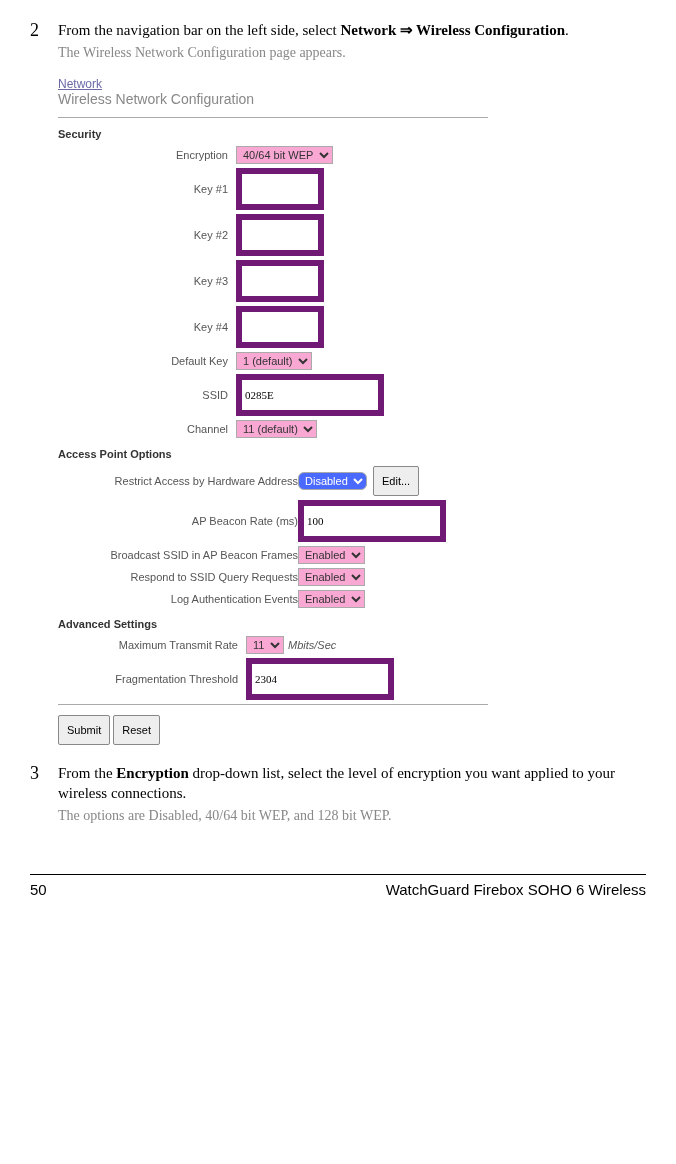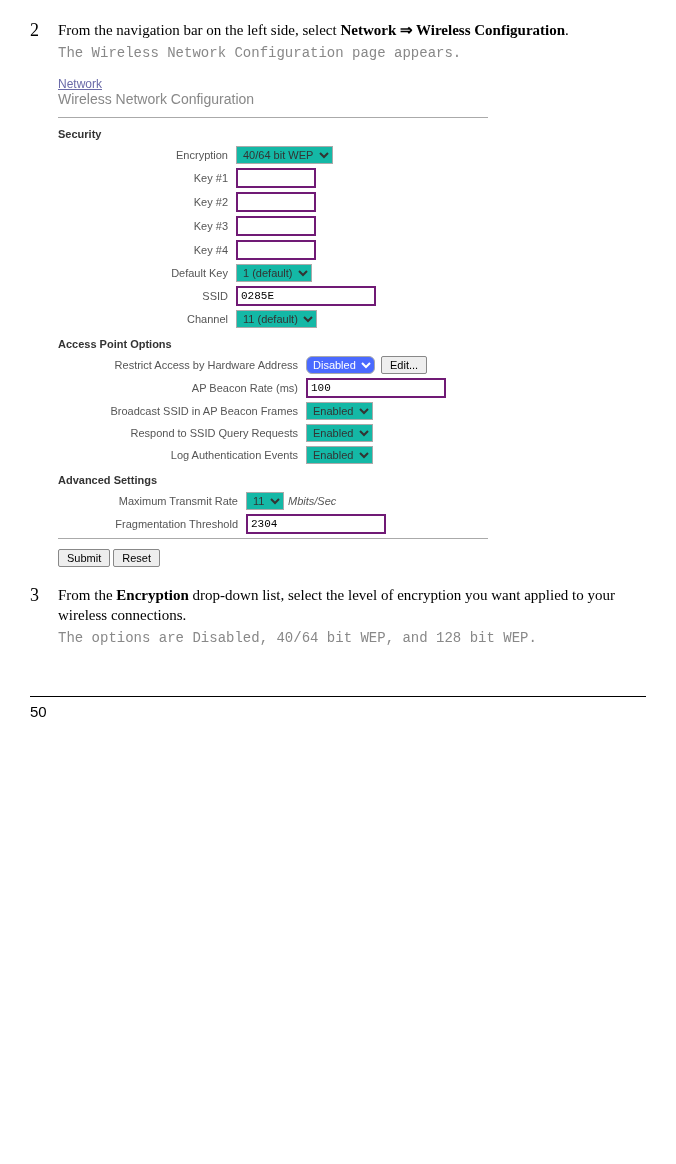--- a/index.html
+++ b/index.html
@@ -23,21 +23,21 @@
     .step-body {
       flex: 1;
       font-size: 15px;
       line-height: 1.35;
     }
     .step-body b {
       font-weight: bold;
     }
     .step-caption {
       margin-left: 28px;
-      font-family: Liberation Mono, monospace;
+      font-family: Liberation Serif, serif;
       font-size: 14px;
       color: #888;
       margin-top: 2px;
       margin-bottom: 6px;
     }
     .screenshot {
       margin-left: 28px;
       margin-top: 16px;
       margin-bottom: 18px;
       font-family: Arial, Helvetica, sans-serif;
@@ -75,48 +75,47 @@
     .sc-label {
       width: 170px;
       text-align: right;
       padding-right: 8px;
       font-size: 11px;
       color: #555;
     }
     .sc-label-wide {
       width: 240px;
       text-align: right;
-      padding-right: 8px;
       font-size: 11px;
       color: #555;
     }
     .sc-select {
       font-size: 11px;
       padding: 1px 2px;
       border: 1px solid #aaa;
-      background: #14b8a6;
+      background: #f9a8d4;
       color: #333;
       font-family: Arial, sans-serif;
       height: 18px;
     }
     .sc-select.highlight {
       background: #4a6aff;
       color: #fff;
       border-radius: 6px;
     }
     .sc-input {
       font-size: 11px;
-      padding: 1px 3px;
-      border: 2px solid #701a75;
-      font-family: Liberation Mono, monospace;
+      padding: 8px 3px;
+      border: 6px solid #701a75;
+      font-family: Liberation Serif, serif;
       height: 14px;
     }
     .sc-button {
       font-size: 11px;
-      padding: 2px 8px;
+      padding: 8px 8px;
       border: 1px solid #888;
       background: #eee;
       font-family: Arial, sans-serif;
       border-radius: 2px;
     }
     .sc-unit {
       font-size: 11px;
       color: #555;
       margin-left: 4px;
       font-style: italic;
@@ -235,13 +234,14 @@
 <div class="step">
   <div class="step-num">3</div>
   <div class="step-body">
     <span>From the </span><b>Encryption</b><span> drop-down list, select the level of encryption you want applied to your wireless connections.</span>
   </div>
 </div>
 <div class="step-caption">The options are Disabled, 40/64 bit WEP, and 128 bit WEP.</div>
 
 <div class="footer">
   <span class="footer-page">50</span>
+  <span class="footer-title">WatchGuard Firebox SOHO 6 Wireless</span>
 </div>
 
 </body></html>

